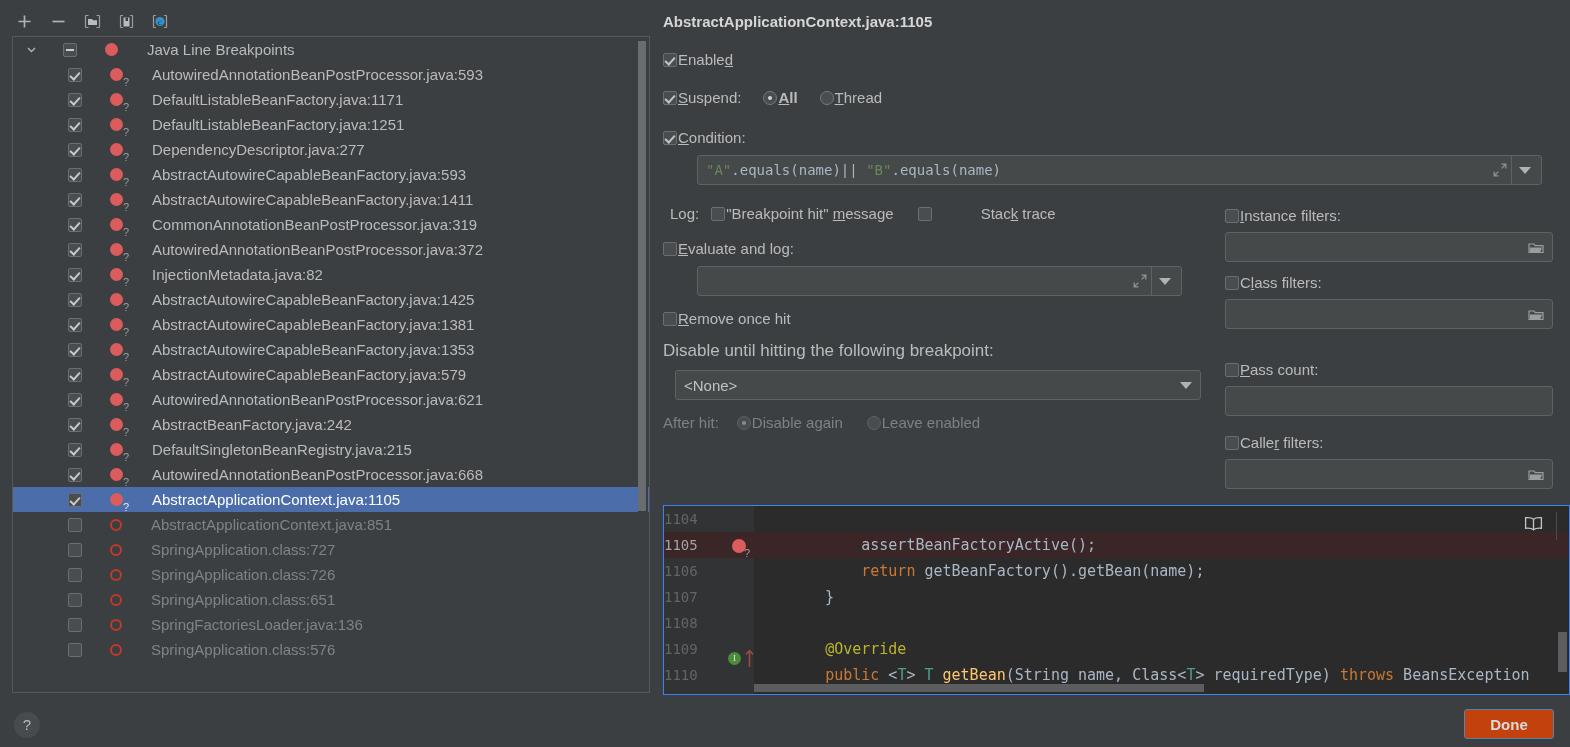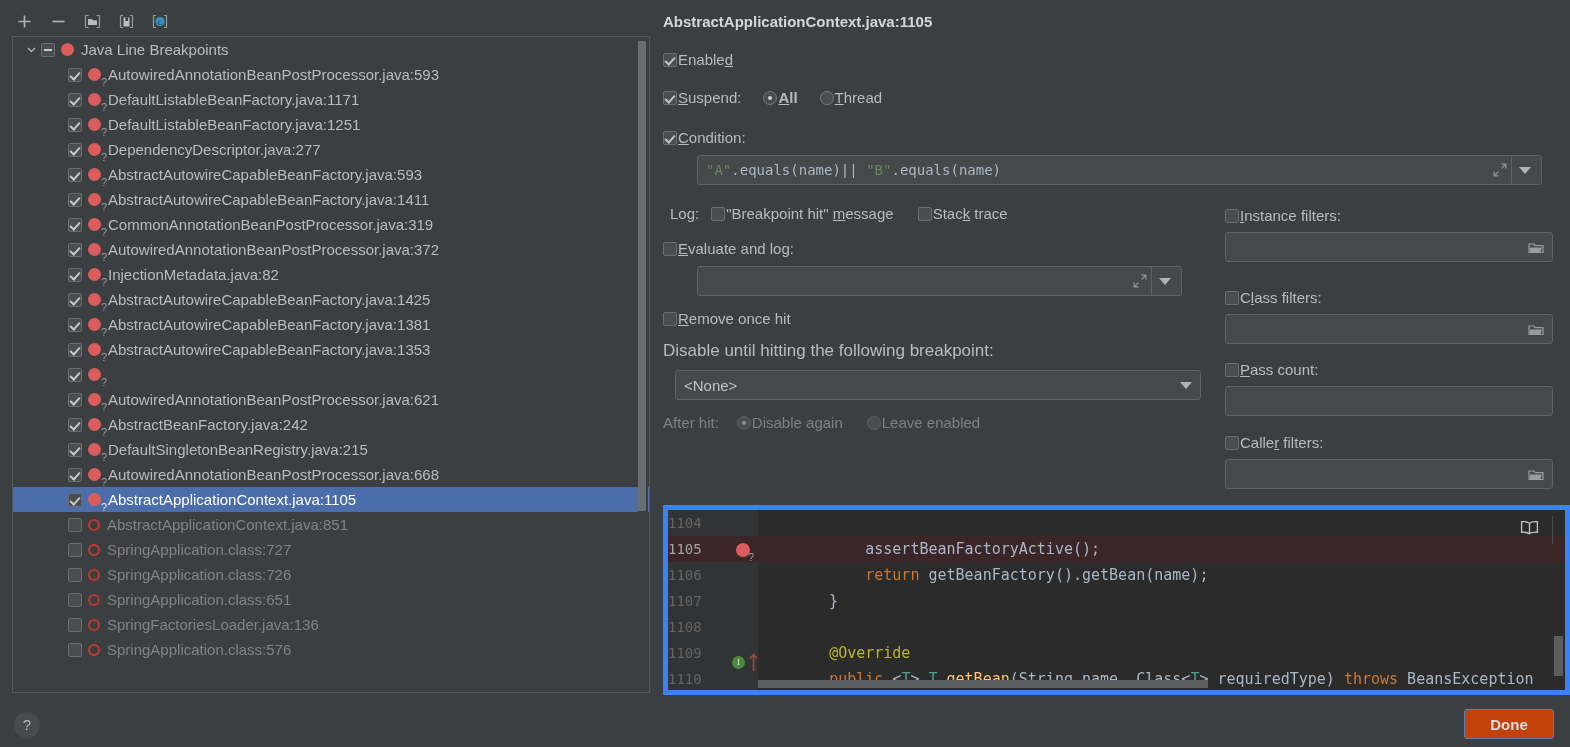--- a/index.html
+++ b/index.html
@@ -36,20 +36,21 @@
   #bp-tree { position: relative; width: 100%; height: 100%; }
 
   .tree-row {
     position: relative;
     display: flex; align-items: center;
     height: 25px;
     padding-left: 10px;
     white-space: nowrap;
     font-size: 15px;
     color: #bbbbbb;
+    gap: 22px;
   }
   .tree-row.group { padding-left: 10px; }
   .tree-row.child { padding-left: 55px; }
   .tree-row.selected { background: #4b6eab; color: #ffffff; }
   .tree-row.disabled { color: #808386; }
 
   .chev {
     width: 16px; height: 16px; margin-right: 2px;
     display: flex; align-items: center; justify-content: center;
     flex: 0 0 auto;
@@ -166,21 +167,21 @@
     border-left: 1px solid #5f6264;
     display: flex; align-items: center; justify-content: center;
   }
   .tri-down { width: 0; height: 0; border-left: 6px solid transparent; border-right: 6px solid transparent; border-top: 7px solid #b0b3b5; }
 
   #cond-field { position: absolute; left: 42px; top: 155px; width: 845px; }
 
   #row-log { position: absolute; left: 8px; top: 205px; display: flex; align-items: center; }
   #row-log .grp { display: flex; align-items: center; }
   #log-bphit { margin-left: 12px; }
-  #log-stack { margin-left: 24px; }
+  #log-stack { margin-left: 24px; gap: 48px; }
 
   #row-evallog { position: absolute; left: 8px; top: 240px; }
   #eval-field { position: absolute; left: 42px; top: 266px; width: 485px; }
 
   #row-remove { position: absolute; left: 8px; top: 310px; }
 
   #disable-label { position: absolute; left: 8px; top: 341px; font-size: 17px; color: #bbbbbb; }
   #disable-combo {
     position: absolute; left: 20px; top: 370px; width: 526px; height: 30px;
     background: #45494a; border: 1px solid #5f6264; border-radius: 3px;
@@ -197,30 +198,30 @@
   .filter-head { display: flex; align-items: center; }
   .filter-input {
     margin-top: 8px; height: 30px; width: 328px;
     background: #45494a; border: 1px solid #5f6264; border-radius: 3px;
     display: flex; align-items: center; justify-content: flex-end;
     padding-right: 8px;
   }
   .folder-ic { color: #9a9d9f; display: flex; align-items: center; }
 
   #filt-instance { top: 207px; }
-  #filt-class    { top: 289px; }
+  #filt-class    { top: 274px; }
   #filt-pass     { top: 361px; }
   #filt-caller   { top: 434px; }
 
   
   #code-panel {
     position: absolute; left: 8px; top: 505px;
     width: 907px; height: 190px;
     background: #2b2b2b;
-    border: 5px solid #3b82f6;
+    border: 1px solid #3b82f6;
     overflow: hidden;
     font-family: "DejaVu Sans Mono", monospace;
     font-size: 15px;
   }
   #code-gutter {
     position: absolute; left: 0; top: 0; width: 90px; height: 100%;
     background: #313335;
   }
   #code-sep { position: absolute; left: 90px; top: 0; width: 1px; height: 100%; background: #2b2b2b; }
   .code-line {
@@ -413,20 +414,21 @@
               <span class="bpdot">
                 <span class="q">?</span>
               </span>
               <span class="row-label">AbstractAutowireCapableBeanFactory.java:1353</span>
             </div>
             <div class="tree-row child">
               <span class="cbox checked"></span>
               <span class="bpdot">
                 <span class="q">?</span>
               </span>
+              <span class="row-label">AbstractAutowireCapableBeanFactory.java:579</span>
             </div>
             <div class="tree-row child">
               <span class="cbox checked"></span>
               <span class="bpdot">
                 <span class="q">?</span>
               </span>
               <span class="row-label">AutowiredAnnotationBeanPostProcessor.java:621</span>
             </div>
             <div class="tree-row child">
               <span class="cbox checked"></span>

